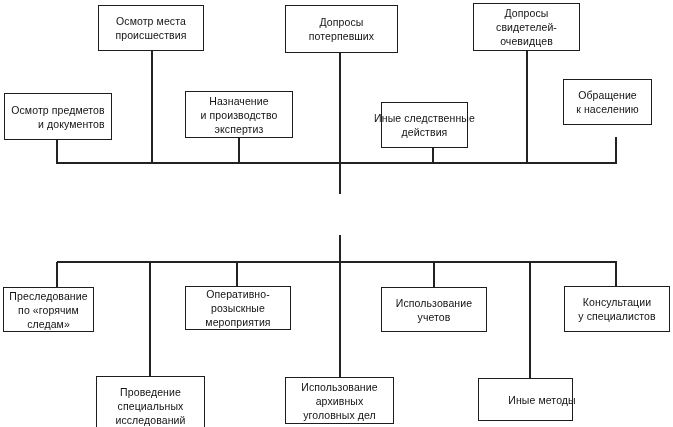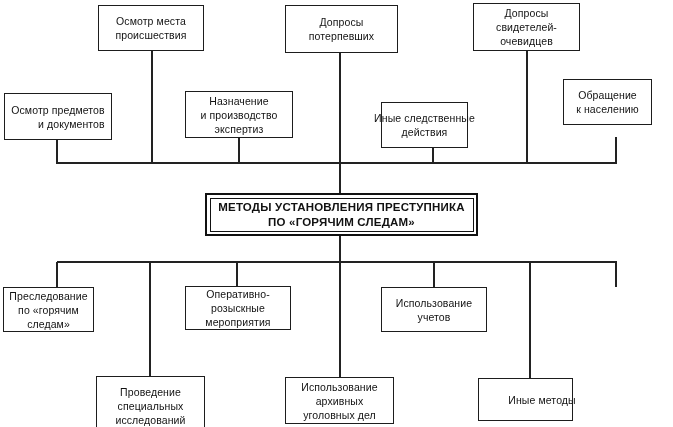--- a/index.html
+++ b/index.html
@@ -128,33 +128,31 @@
   <div class="node n-t3">Осмотр предметов
 и документов</div>
   <div class="node n-t4">Назначение
 и производство
 экспертиз</div>
   <div class="node n-t5">Иные следственные
 действия</div>
   <div class="node n-t6">Обращение
 к населению</div>
 
-  <div class="center-outer">
-    <div class="center-inner">МЕТОДЫ УСТАНОВЛЕНИЯ ПРЕСТУПНИКА
-ПО «ГОРЯЧИМ СЛЕДАМ»</div>
-  </div>
 
   <div class="node n-b0">Преследование
 по «горячим
 следам»</div>
   <div class="node n-b1">Оперативно-
 розыскные
 мероприятия</div>
   <div class="node n-b2">Использование
 учетов</div>
+  <div class="node n-b3">Консультации
+у специалистов</div>
   <div class="node n-b4">Проведение
 специальных
 исследований</div>
   <div class="node n-b5">Использование
 архивных
 уголовных дел</div>
   <div class="node n-b6">Иные методы</div>
 
 </div>
 

